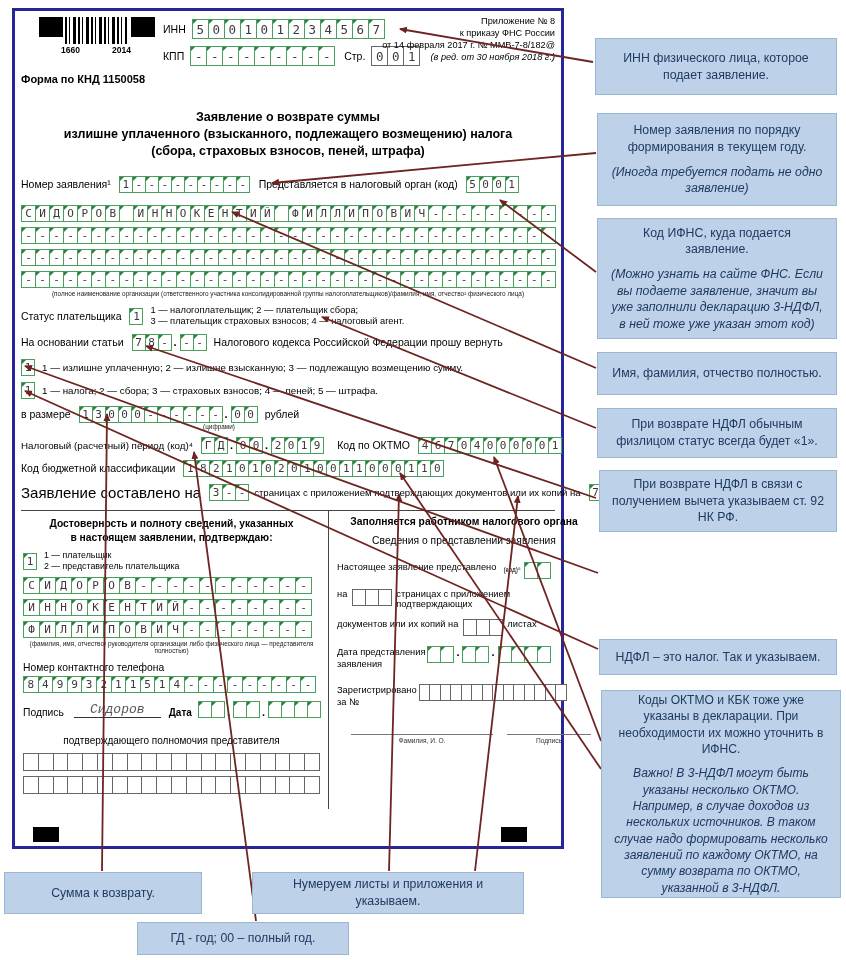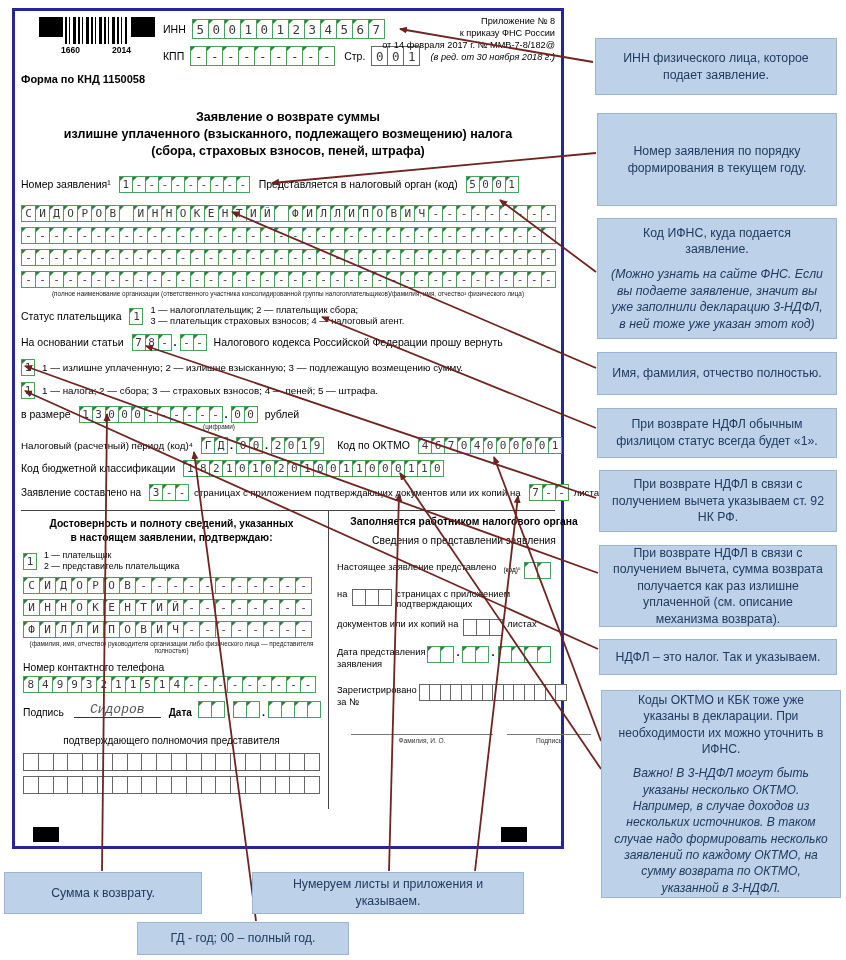--- a/index.html
+++ b/index.html
@@ -442,21 +442,21 @@
           <span class="cell">0</span>
           <span class="cell">0</span>
           <span class="cell">0</span>
           <span class="cell">1</span>
           <span class="cell">1</span>
           <span class="cell">0</span>
         </span>
     </div>
 
     <div class="frow" style="margin-top:7px">
-      <span class="lab" style="font-size:10px">Заявление составлено на</span>
+      <span class="lab" style="font-size:15px">Заявление составлено на</span>
       <span class="cells">
           <span class="cell">3</span>
           <span class="cell">-</span>
           <span class="cell">-</span>
         </span>
       <span class="lab" style="font-size:9.6px;margin-left:6px">страницах с приложением подтверждающих документов или их копий на</span>
       <span class="cells">
           <span class="cell">7</span>
           <span class="cell">-</span>
           <span class="cell">-</span>
@@ -734,37 +734,35 @@
       <line x1="389" y1="871" x2="399" y2="494" marker-end="url(#ah)"></line>
       <line x1="475" y1="871" x2="518" y2="496" marker-end="url(#ah)"></line>
     </g>
   </svg>
 
   <div class="co" style="left:595px;top:38px;width:242px;height:57px">
     <p>ИНН физического лица, которое подает заявление.</p>
   </div>
   <div class="co" style="left:597px;top:113px;width:240px;height:93px">
     <p>Номер заявления по порядку формирования в текущем году.</p>
+    <p class="note">(Иногда требуется подать не одно заявление)</p>
   </div>
   <div class="co" style="left:597px;top:218px;width:240px;height:121px">
     <p>Код ИФНС, куда подается заявление.</p>
     <p class="note">(Можно узнать на сайте ФНС. Если вы подаете заявление, значит вы уже заполнили декларацию 3-НДФЛ, в ней тоже уже указан этот код)</p>
   </div>
   <div class="co" style="left:597px;top:352px;width:240px;height:43px">
     <p>Имя, фамилия, отчество полностью.</p>
   </div>
   <div class="co" style="left:597px;top:408px;width:240px;height:50px">
     <p>При возврате НДФЛ обычным физлицом статус всегда будет «1».</p>
   </div>
   <div class="co" style="left:599px;top:470px;width:238px;height:62px">
     <p>При возврате НДФЛ в связи с получением вычета указываем ст. 92 НК РФ.</p>
   </div>
-  <div class="co" style="left:599px;top:545px;width:238px;height:82px">
-    <p>При возврате НДФЛ в связи с получением вычета, сумма возврата получается как раз излишне уплаченной (см. описание механизма возврата).</p>
-  </div>
   <div class="co" style="left:599px;top:639px;width:238px;height:36px">
     <p>НДФЛ – это налог. Так и указываем.</p>
   </div>
   <div class="co" style="left:601px;top:690px;width:240px;height:208px;font-size:12.1px">
     <p>Коды ОКТМО и КБК тоже уже указаны в декларации. При необходимости их можно уточнить в ИФНС.</p>
     <p class="note">Важно!  В 3-НДФЛ могут быть указаны несколько ОКТМО.  Например, в случае доходов из нескольких источников. В таком случае надо формировать несколько заявлений по каждому ОКТМО, на сумму возврата по ОКТМО, указанной в 3-НДФЛ.</p>
   </div>
   <div class="co" style="left:4px;top:872px;width:198px;height:42px">
     <p>Сумма к возврату.</p>
   </div>

